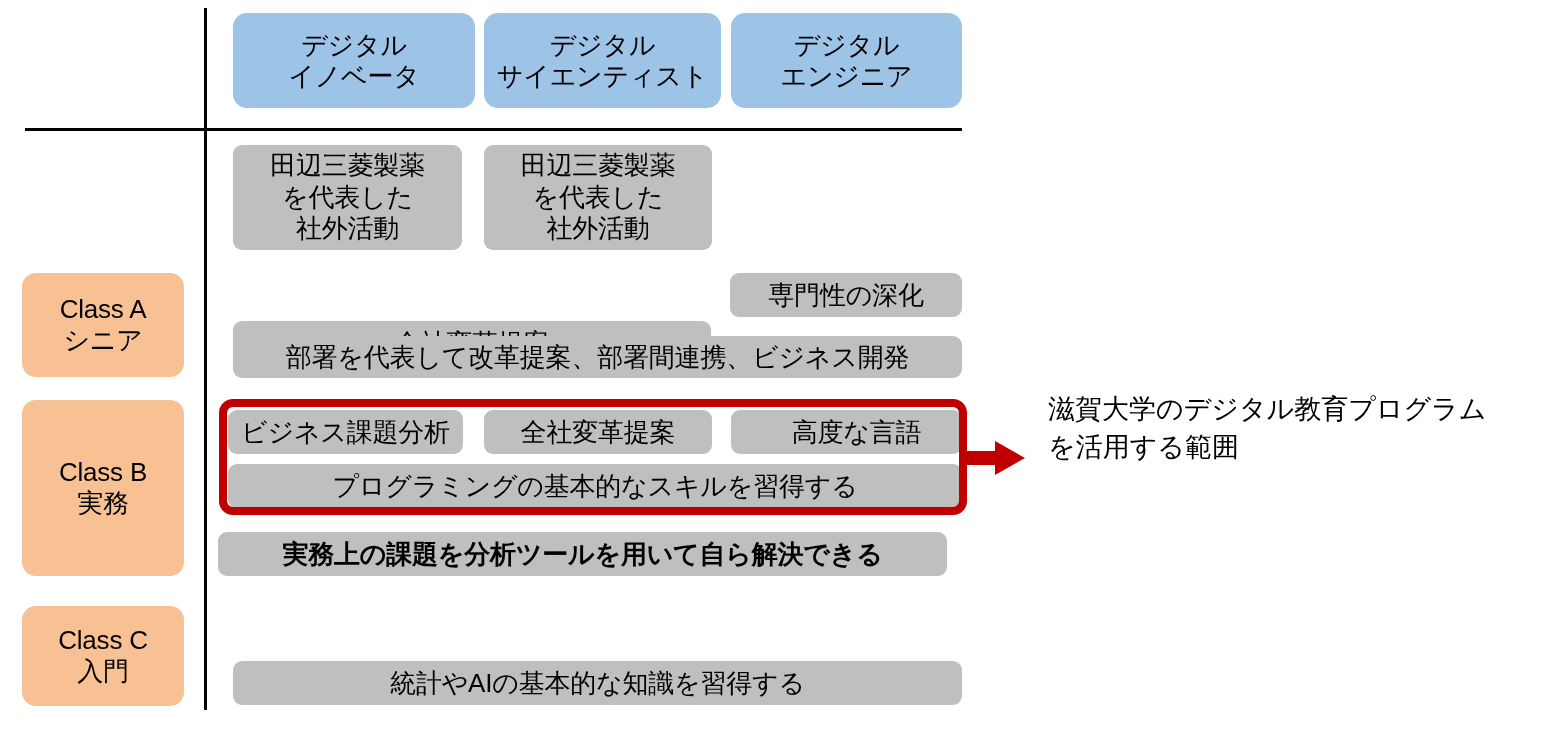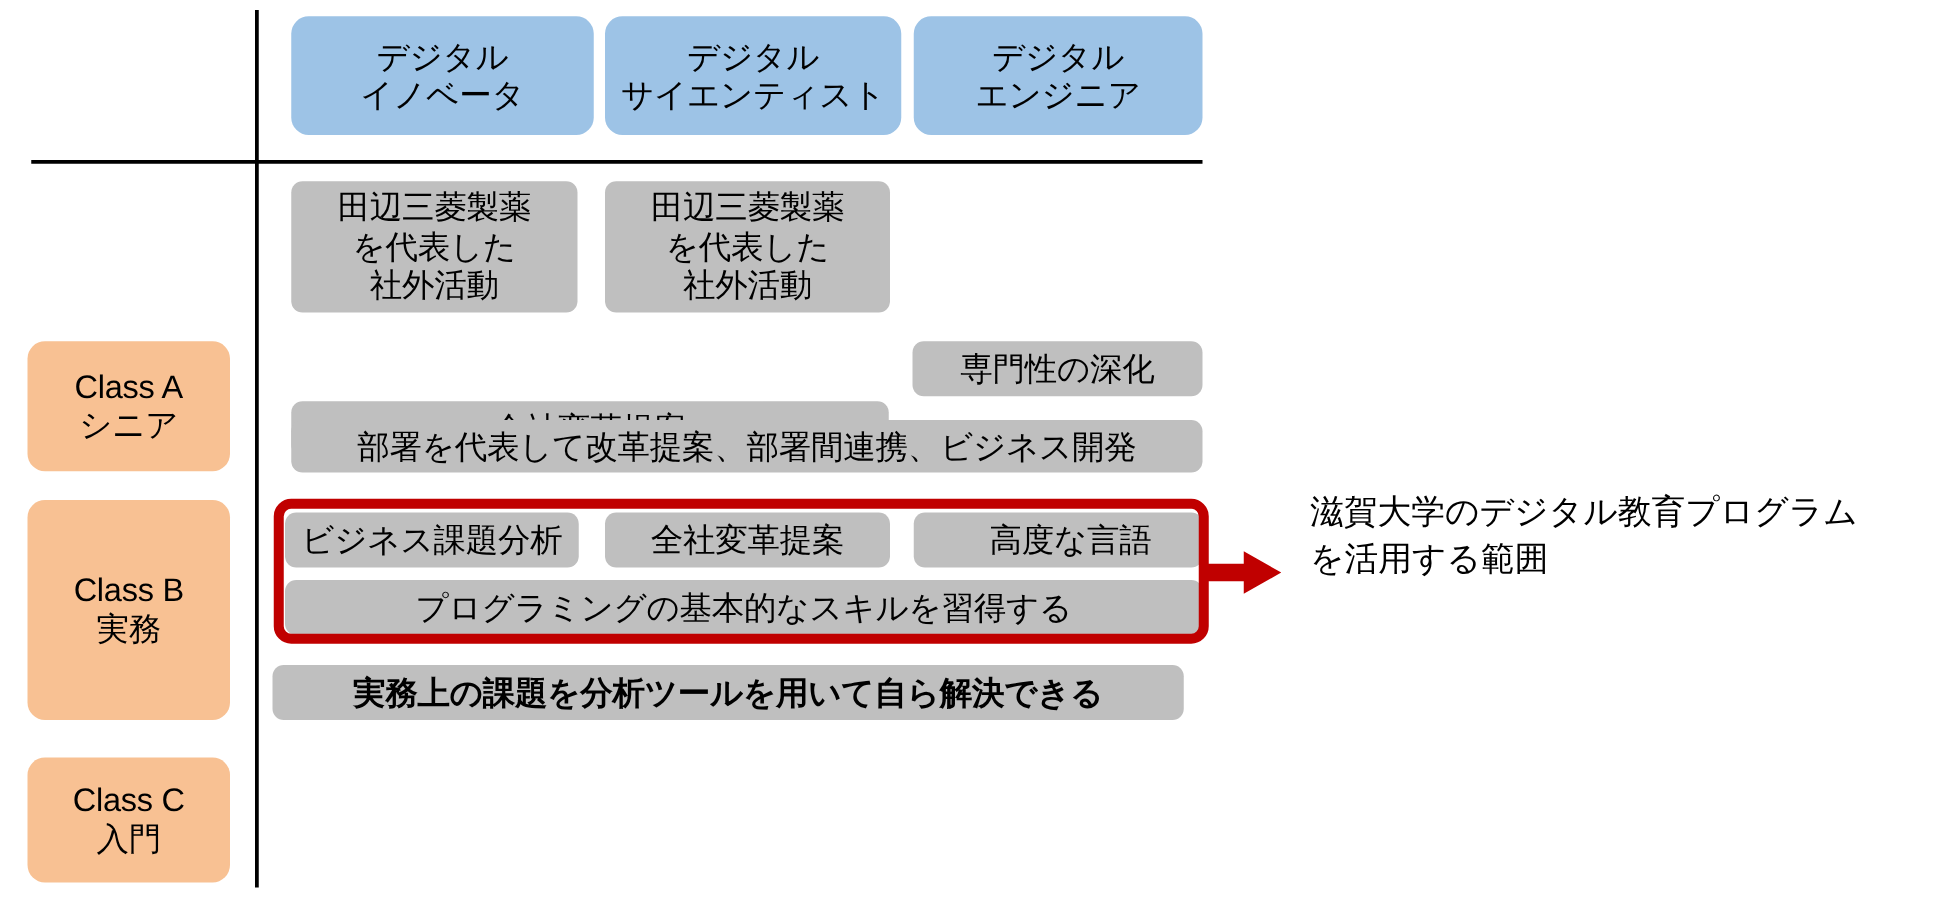--- a/index.html
+++ b/index.html
@@ -138,20 +138,21 @@
 
   <div class="box cell" style="left:484px; top:410px; width:228px; height:44px;">全社変革提案</div>
 
   <div class="box cell" style="left:731px; top:410px; width:231px; height:44px;padding-left:20px;">高度な言語</div>
 
   <div class="box cell" style="left:228px; top:464px; width:734px; height:44px;">プログラミングの基本的なスキルを習得する</div>
 
   <div class="box cell" style="left:218px; top:532px; width:729px; height:44px;font-weight:bold;">実務上の課題を分析ツールを用いて自ら解決できる</div>
 
 
+  <div class="box cell" style="left:233px; top:661px; width:729px; height:44px;">統計やAIの基本的な知識を習得する</div>
 
   <div class="redframe"></div>
 
   <svg class="arrow" viewBox="0 0 62 36">
     <polygon points="0,11 32,11 32,1 62,18 32,35 32,25 0,25" fill="#C00000"></polygon>
   </svg>
 
   <div class="annotation">滋賀大学のデジタル教育プログラム
 を活用する範囲</div>
 

